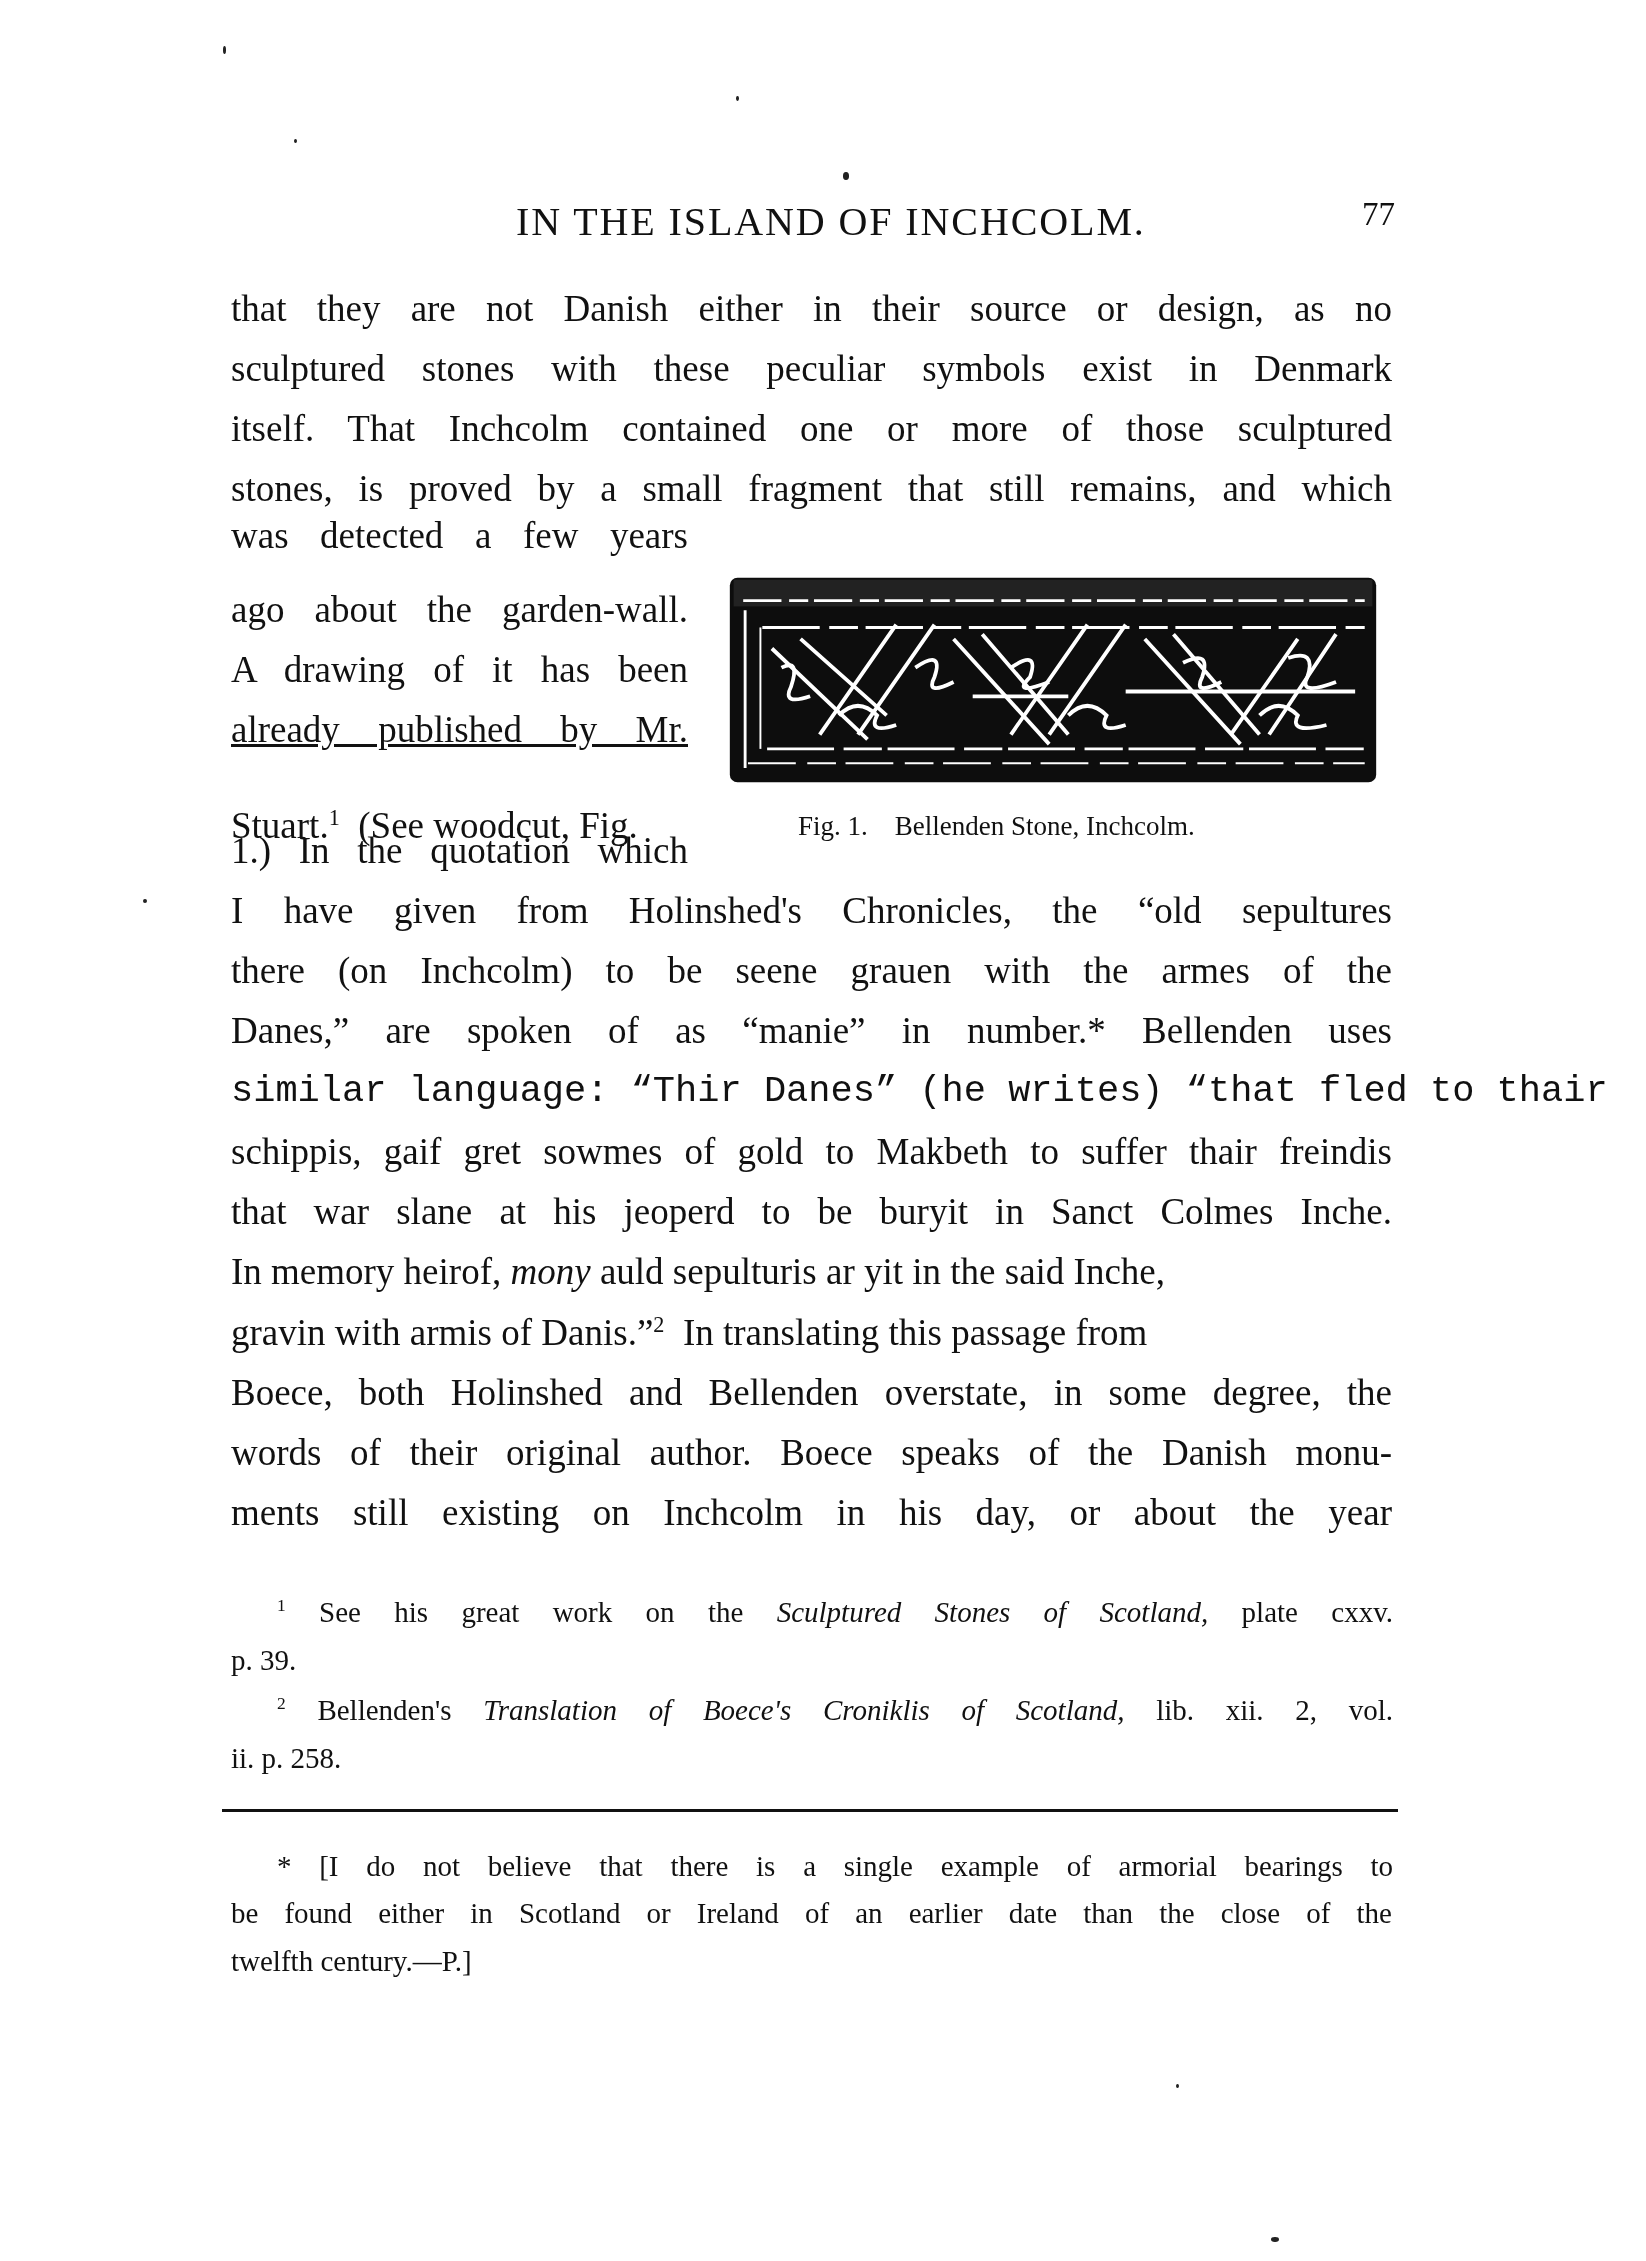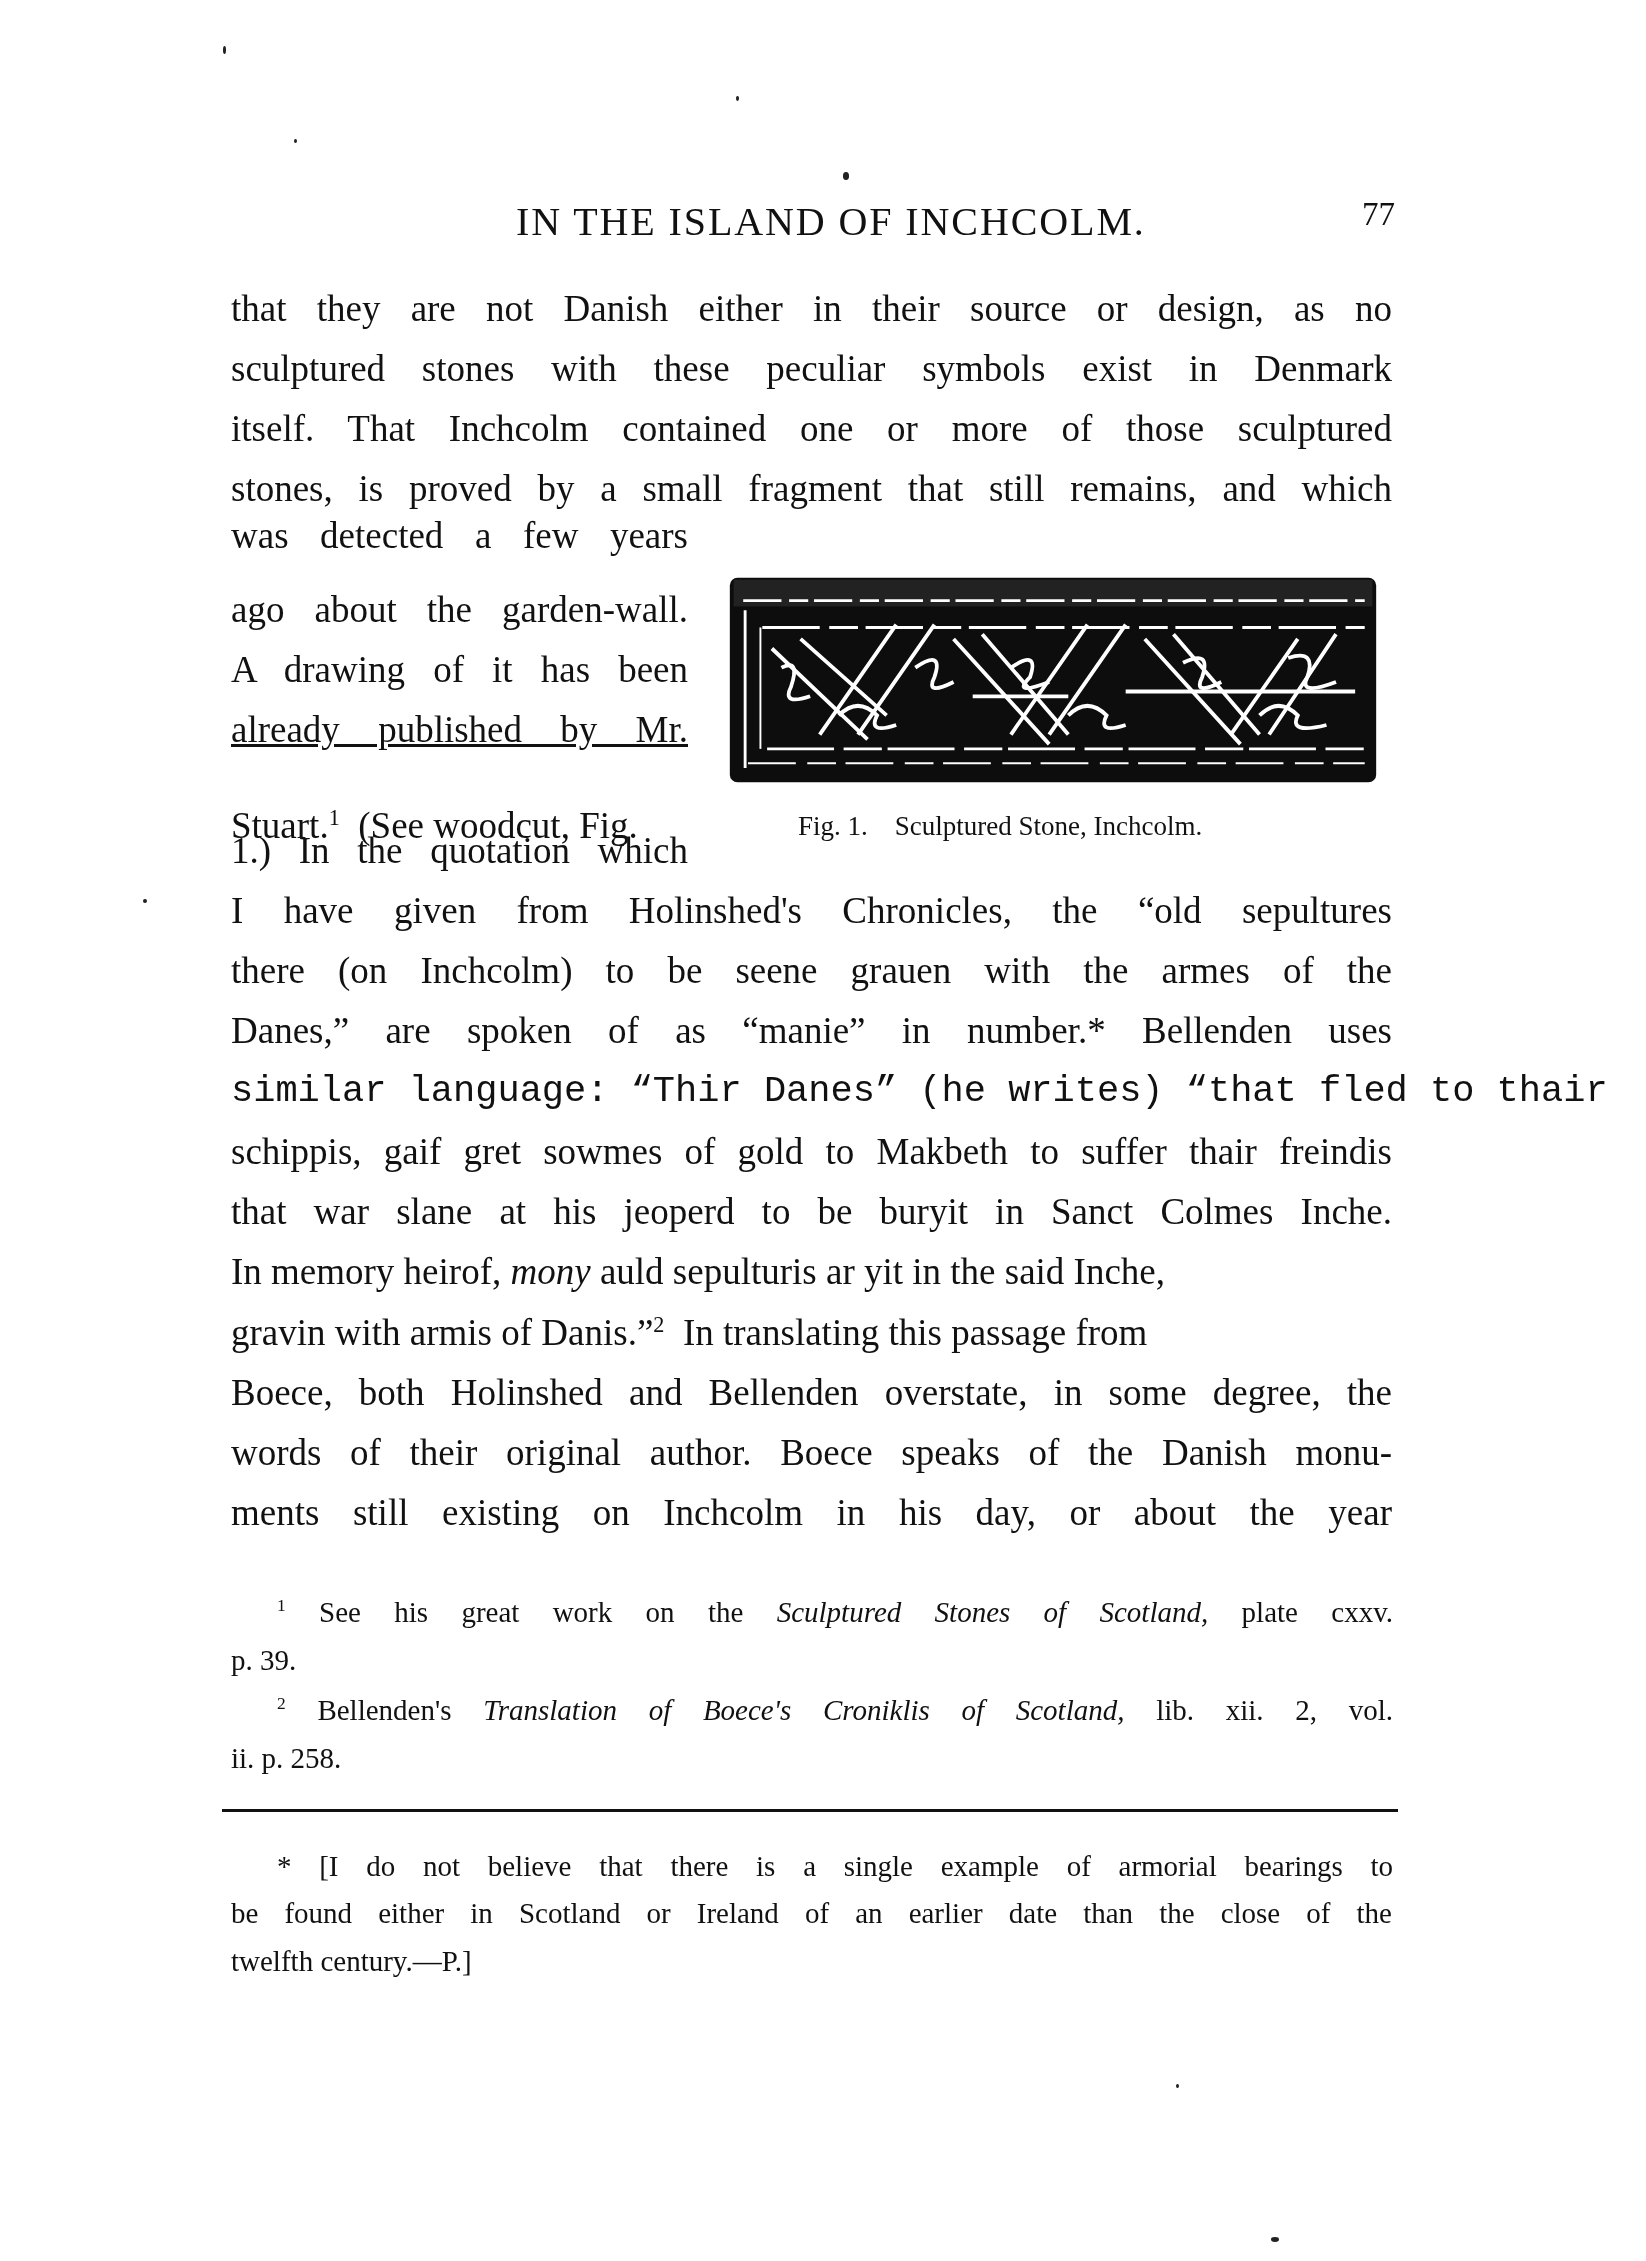--- a/index.html
+++ b/index.html
@@ -74,21 +74,21 @@
       <path d="M590 90 Q620 80 610 110 Q600 130 640 115"></path>
       <path d="M120 150 Q140 130 160 150 Q150 170 180 160"></path>
       <path d="M360 150 Q380 130 400 150 Q390 170 420 160"></path>
       <path d="M560 150 Q580 130 600 150 Q590 170 630 160"></path>
       <path d="M260 130 L360 130 M420 125 L660 125"></path>
     </g>
   </svg>
 </div>
 <div class="caption">
   <span>Fig. 1.</span>&nbsp;&nbsp;&nbsp;
-  <span>Sculptured Stone, Inchcolm.</span>
+  <span>Bellenden Stone, Inchcolm.</span>
 </div>
 
 <div class="line full" style="top:889px;">I have given from Holinshed's Chronicles, the “old sepultures</div>
 <div class="line full" style="top:949px;">there (on Inchcolm) to be seene grauen with the armes of the</div>
 <div class="line full" style="top:1009px;">Danes,” are spoken of as “manie” in number.*  Bellenden uses</div>
 <div class="line full" style="top:1070px;font-family:Liberation Mono, monospace;">similar language: “Thir Danes” (he writes) “that fled to thair</div>
 <div class="line full" style="top:1130px;">schippis, gaif gret sowmes of gold to Makbeth to suffer thair freindis</div>
 <div class="line full" style="top:1190px;">that war slane at his jeoperd to be buryit in Sanct Colmes Inche.</div>
 <div class="line full" style="top:1250px;text-align:left;text-align-last:left;">
   <span>In memory heirof,</span> <i>mony</i><span> auld sepulturis ar yit in the said Inche,</span>

